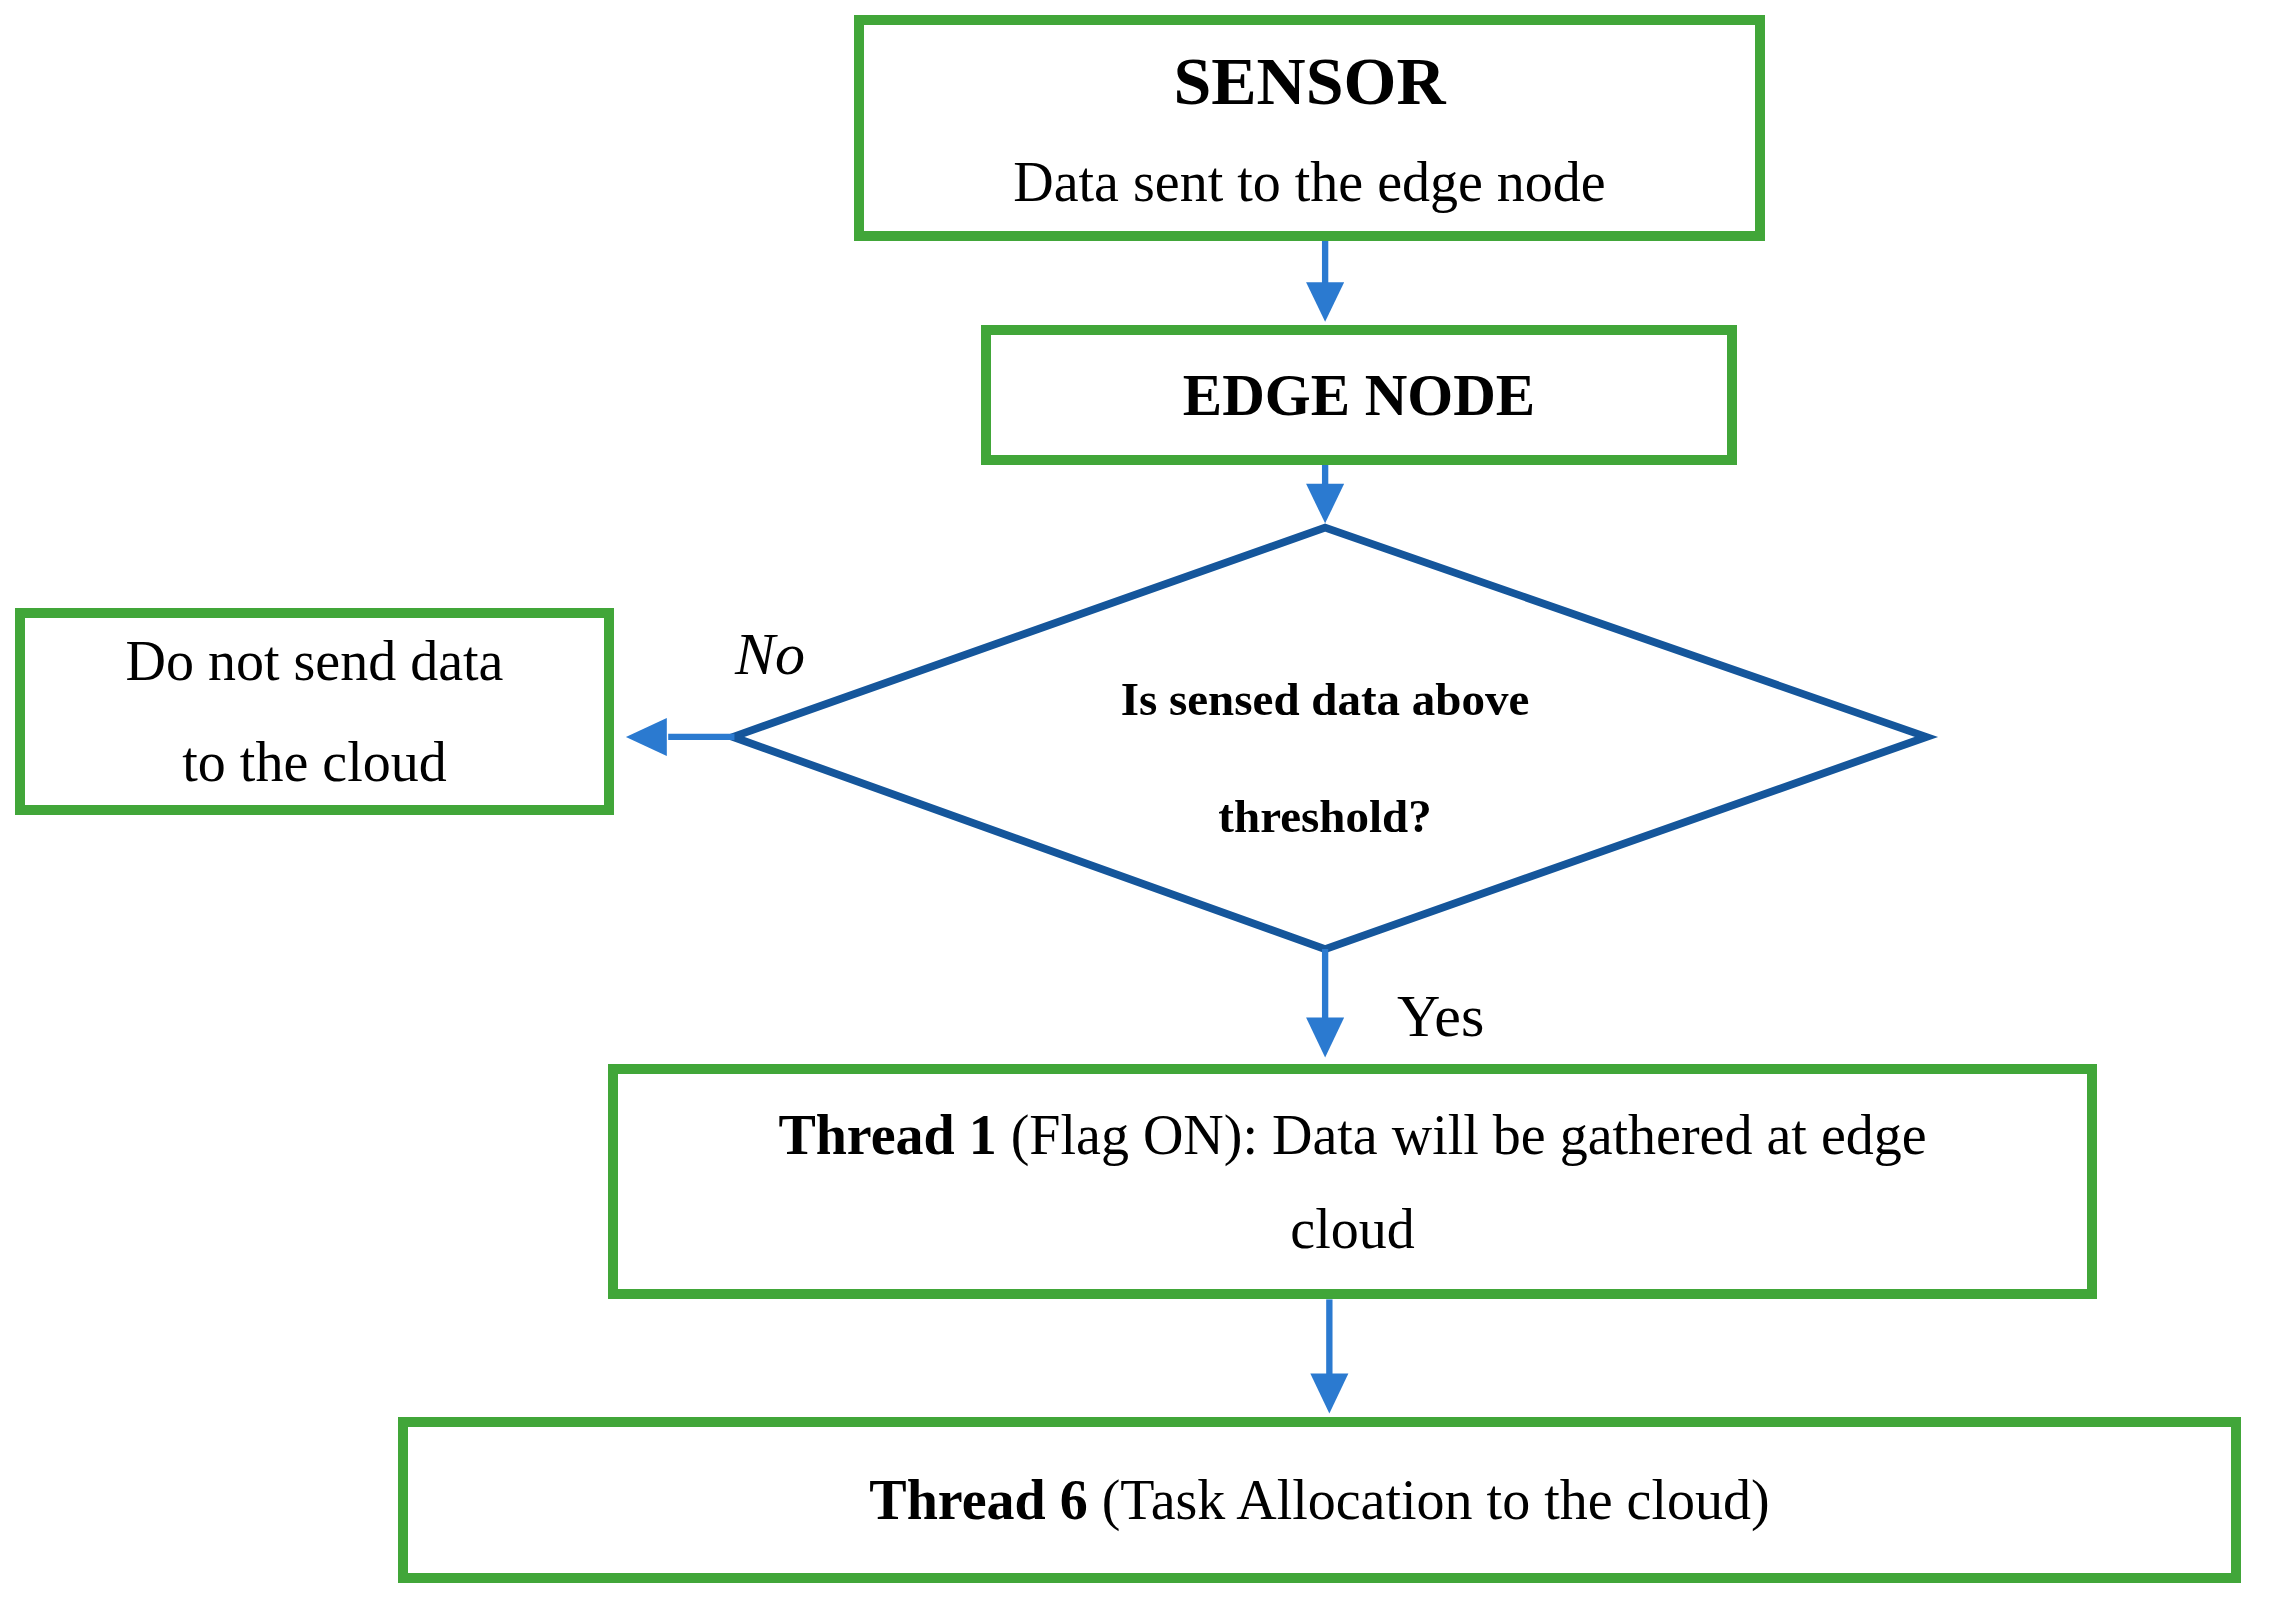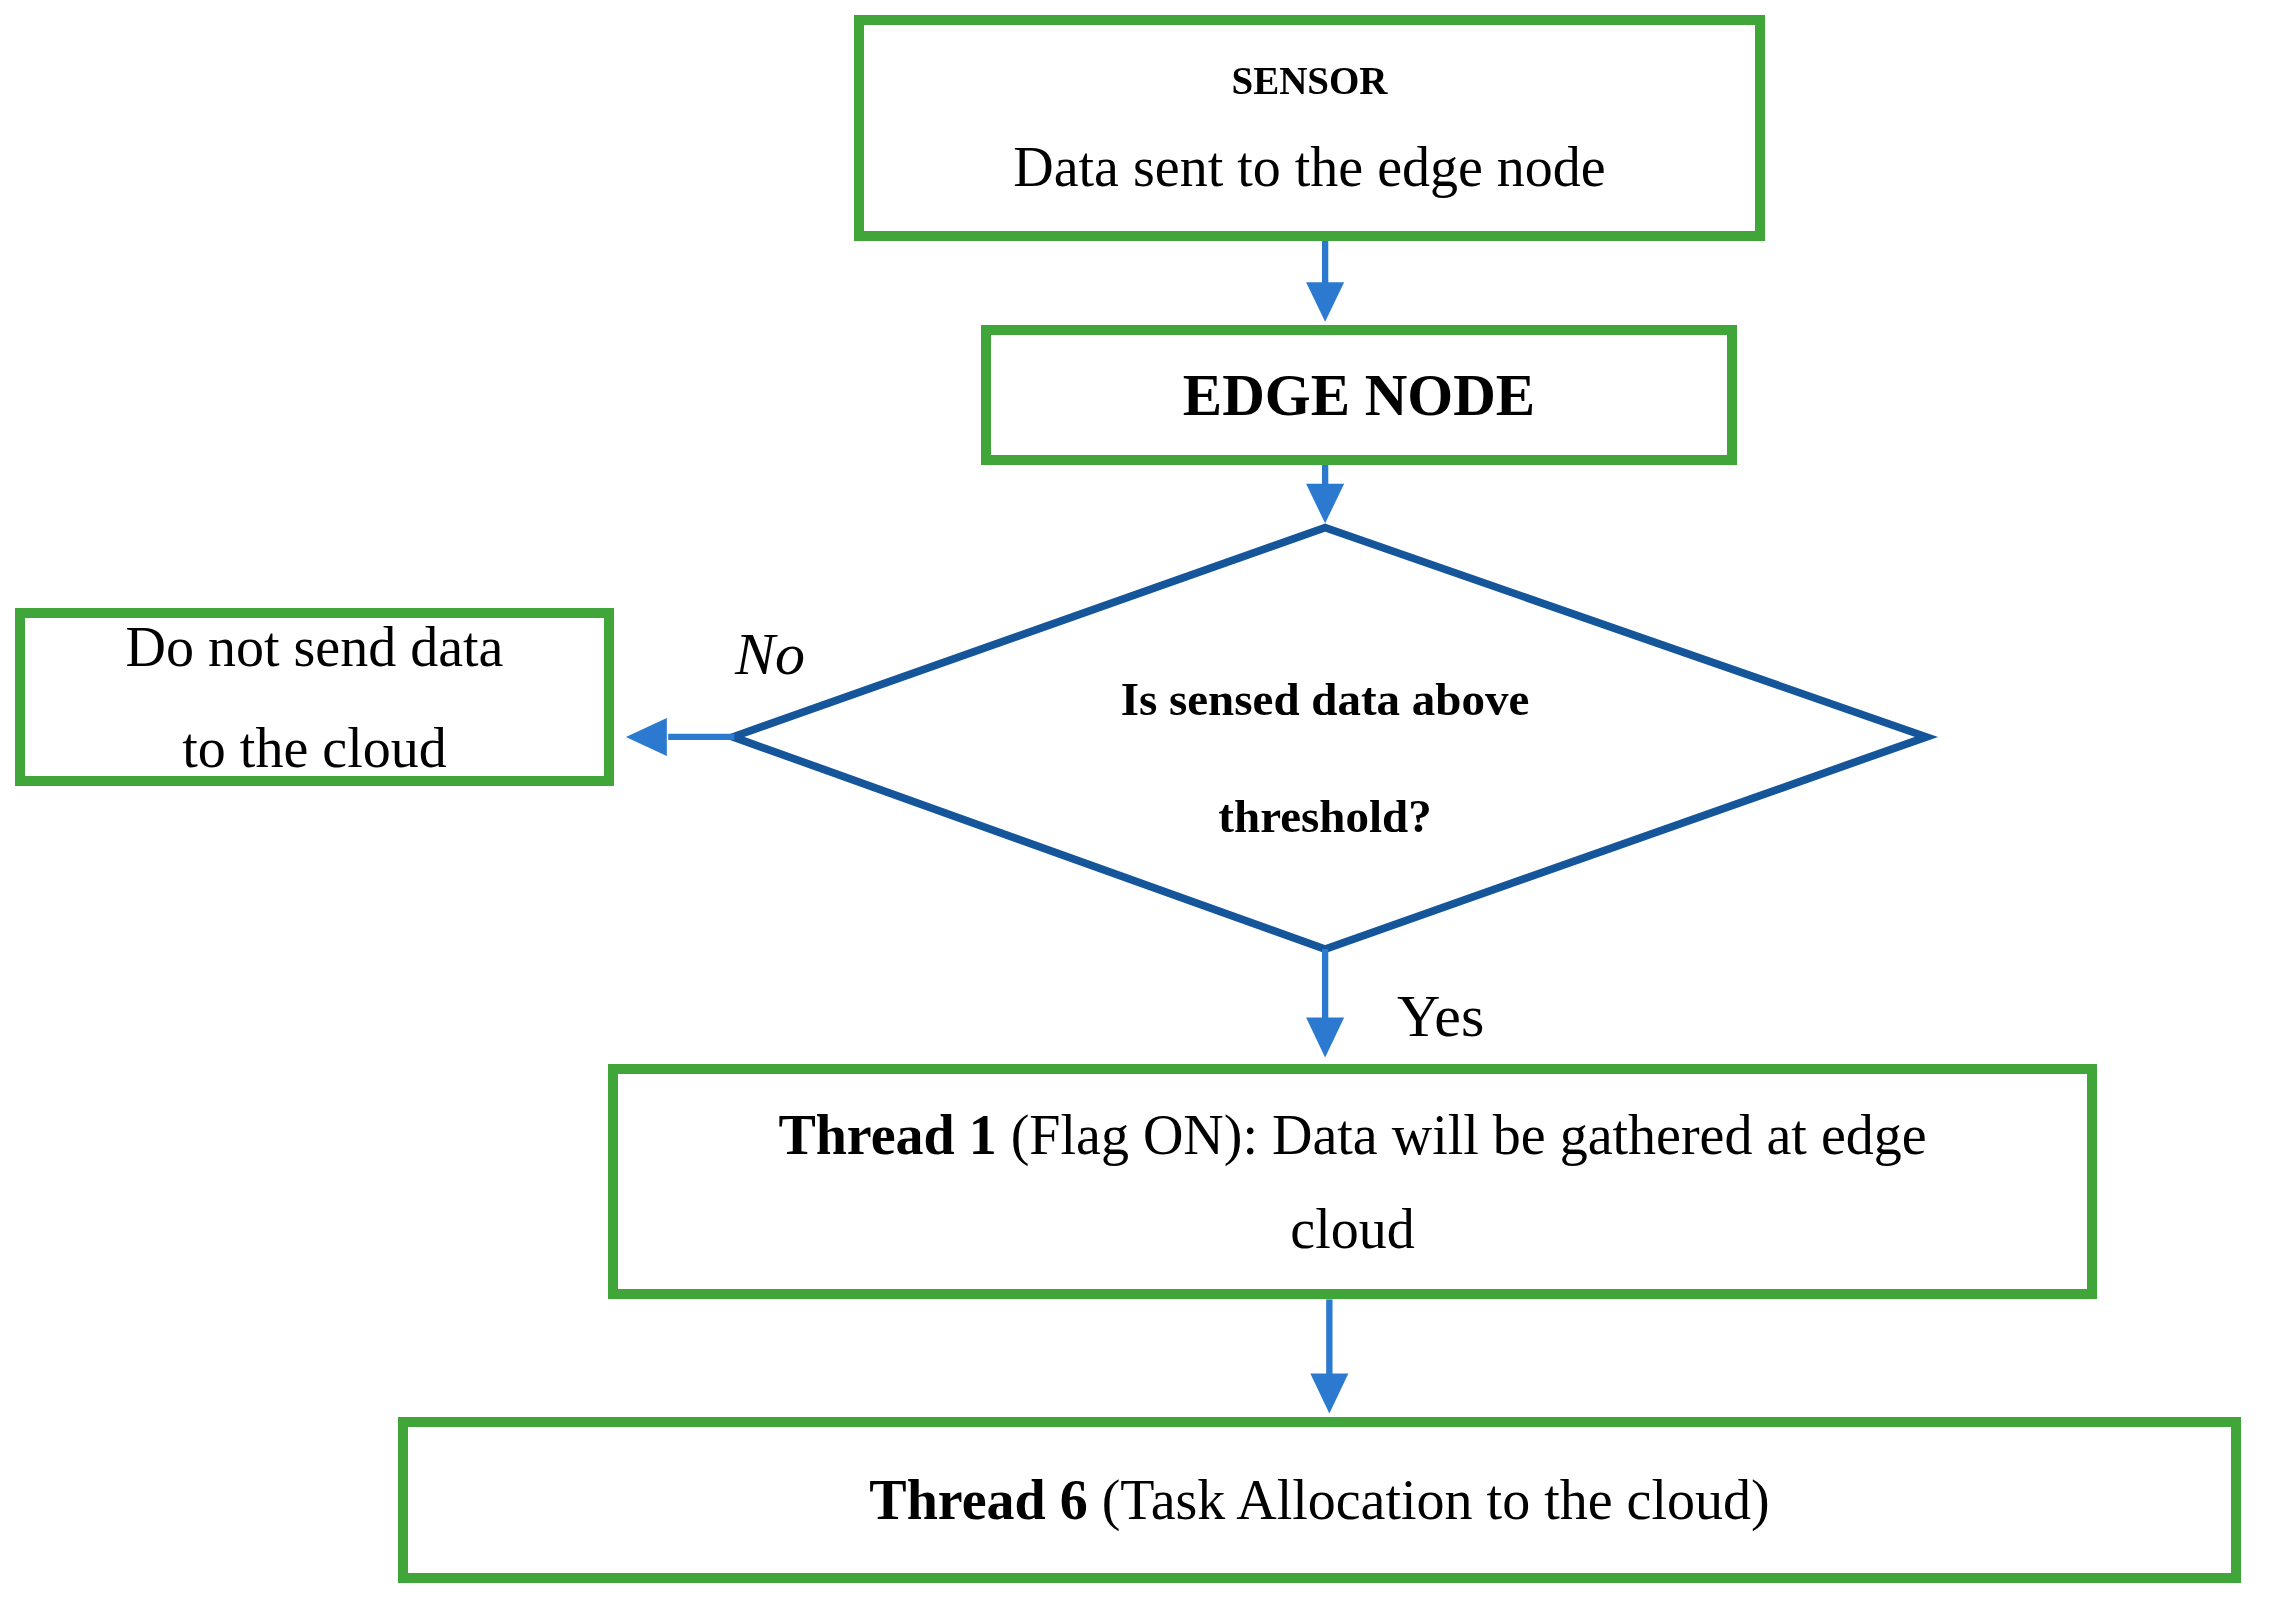--- a/index.html
+++ b/index.html
@@ -32,25 +32,25 @@
     flex-direction: column;
     align-items: center;
     justify-content: center;
     text-align: center;
   }
   .gbox .line {
     display: block;
     white-space: nowrap;
   }
   #sensor-box        { left: 854px; top: 15px;   width: 911px; height: 226px; gap: 39px; }
-  #sensor-box .t1    { font-size: 39px; font-weight: bold; line-height: 1; }
+  #sensor-box .t1    { font-size: 68px; font-weight: bold; line-height: 1; }
   #sensor-box .t2    { font-size: 56px; line-height: 1; }
   #edge-node-box     { left: 952px; top: 325px;  width: 756px; height: 140px; margin-left: 29px; }
   #edge-node-box .t1 { font-size: 59px; font-weight: bold; line-height: 1; }
-  #no-box            { left: 15px;   top: 608px;  width: 599px;  height: 178px; gap: 45px; }
+  #no-box            { left: 15px;   top: 608px;  width: 599px;  height: 207px; gap: 45px; }
   #no-box .line      { font-size: 56px; line-height: 1; }
   #thread1-box       { left: 608px;  top: 1064px; width: 1489px; height: 235px; gap: 38px; }
   #thread1-box .line { font-size: 56px; line-height: 1; }
   #thread2-box       { left: 398px;  top: 1417px; width: 1843px; height: 166px; }
   #thread2-box .line { font-size: 56px; line-height: 1; }
   .bold { font-weight: bold; }
 
   #decision-text {
     position: absolute;
     left: 874px;

